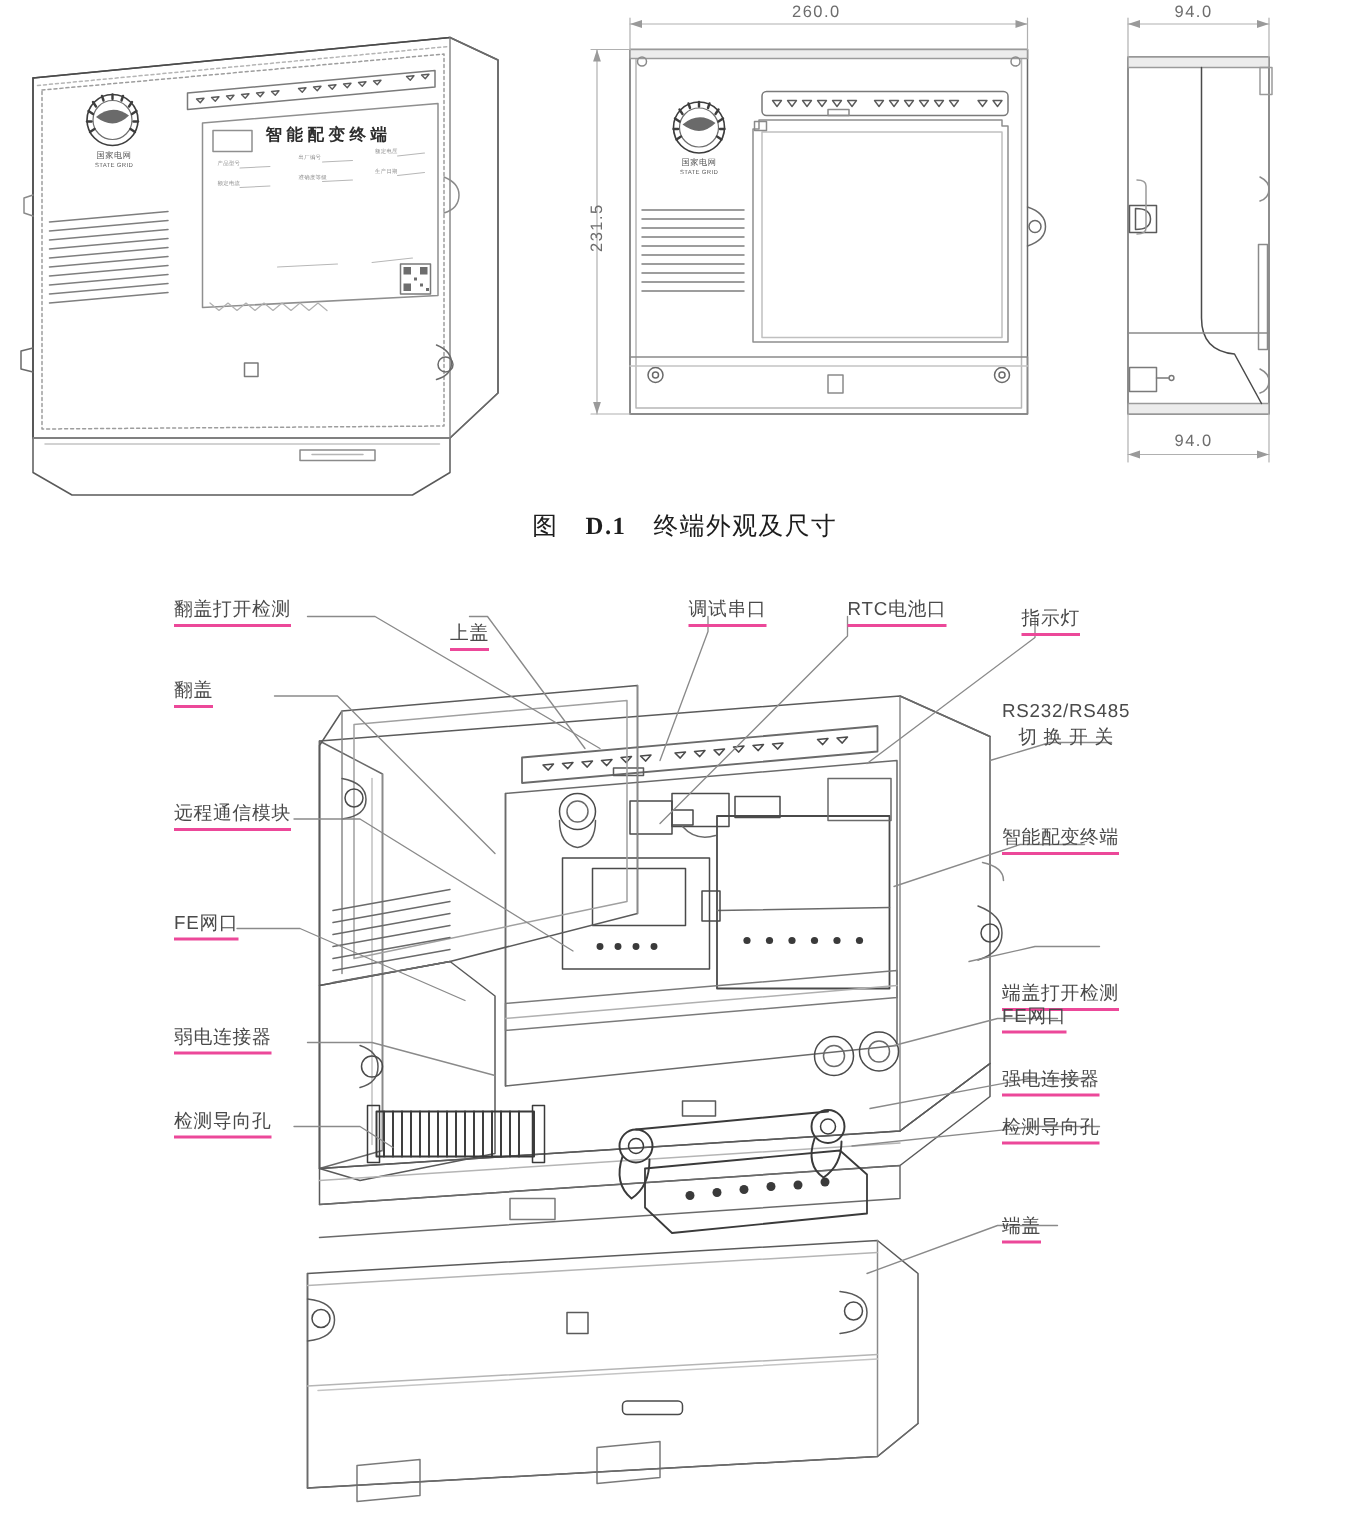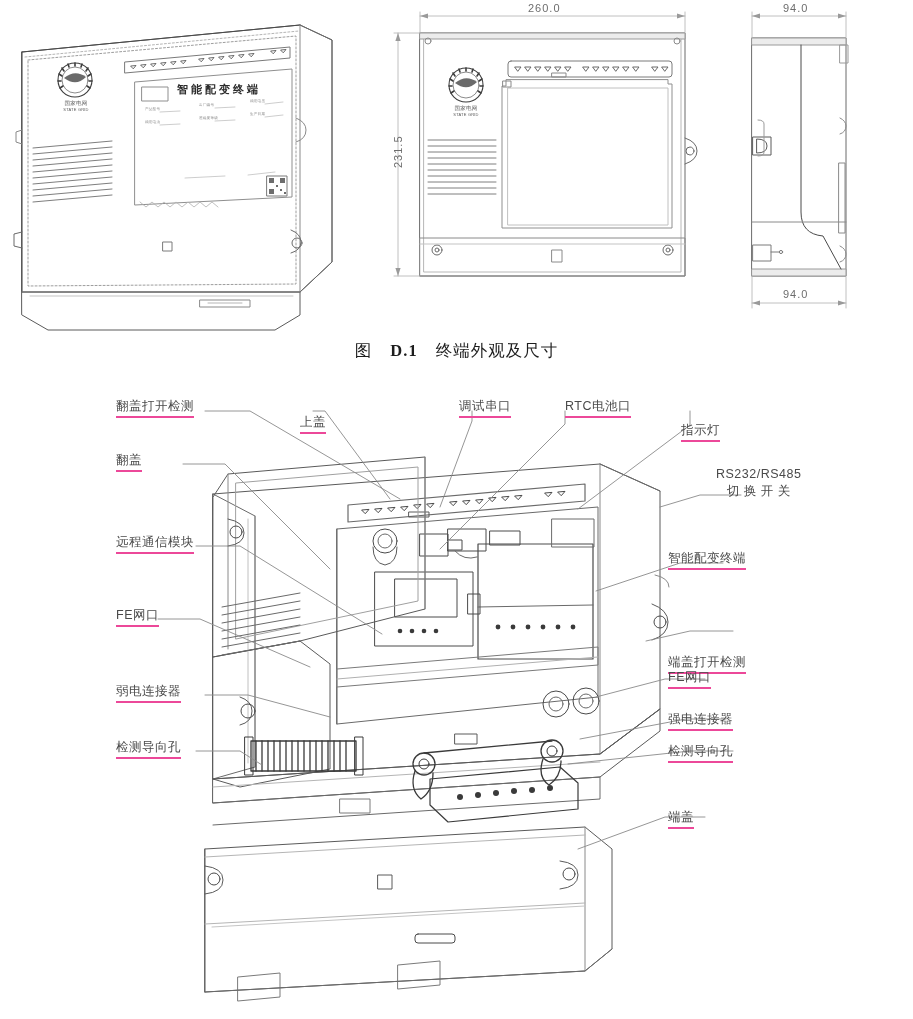--- a/index.html
+++ b/index.html
@@ -13,21 +13,21 @@
   .lbl{
     position:absolute;
     font-family:"Liberation Sans","DejaVu Sans",sans-serif;
     font-size:12.5px;
     color:#4a4a4a;
     letter-spacing:.5px;
     white-space:nowrap;
     line-height:1.35;
   }
   .lbl.under{border-bottom:2px solid #ec4899;padding-bottom:1px;}
-  .lbl.two{text-align:center;margin-left:48px;}
+  .lbl.two{text-align:center;}
   .dim{
     position:absolute;
     font-family:"Liberation Sans","DejaVu Sans",sans-serif;
     font-size:11px;color:#6d6d6d;letter-spacing:1px;white-space:nowrap;
   }
   .dim.vert{transform:rotate(-90deg);transform-origin:left top;}
   .caption{
     position:absolute;left:0;width:913px;text-align:center;
     font-family:"Liberation Serif","DejaVu Serif",serif;
     font-size:16.5px;color:#1d1d1d;letter-spacing:1px;
@@ -563,21 +563,21 @@
   <div class="lbl under" style="left:116px;top:398px;">翻盖打开检测</div>
   <div class="lbl under" style="left:116px;top:452px;">翻盖</div>
   <div class="lbl under" style="left:116px;top:534px;">远程通信模块</div>
   <div class="lbl under" style="left:116px;top:607px;">FE网口</div>
   <div class="lbl under" style="left:116px;top:683px;">弱电连接器</div>
   <div class="lbl under" style="left:116px;top:739px;">检测导向孔</div>
 
   <div class="lbl under" style="left:300px;top:398px;margin-top:16px;">上盖</div>
   <div class="lbl under" style="left:459px;top:398px;">调试串口</div>
   <div class="lbl under" style="left:565px;top:398px;">RTC电池口</div>
-  <div class="lbl under" style="left:681px;top:422px;text-align:right;">指示灯</div>
+  <div class="lbl under" style="left:681px;top:404px;text-align:right;">指示灯</div>
 
   <div class="lbl two" style="left:668px;top:466px;">
     <span>RS232/RS485</span><br>
     <span class="under" style="display:inline-block;">切 换 开 关</span>
   </div>
   <div class="lbl under" style="left:668px;top:550px;">智能配变终端</div>
   <div class="lbl under" style="left:668px;top:654px;">端盖打开检测</div>
   <div class="lbl under" style="left:668px;top:669px;">FE网口</div>
   <div class="lbl under" style="left:668px;top:711px;">强电连接器</div>
   <div class="lbl under" style="left:668px;top:743px;">检测导向孔</div>

